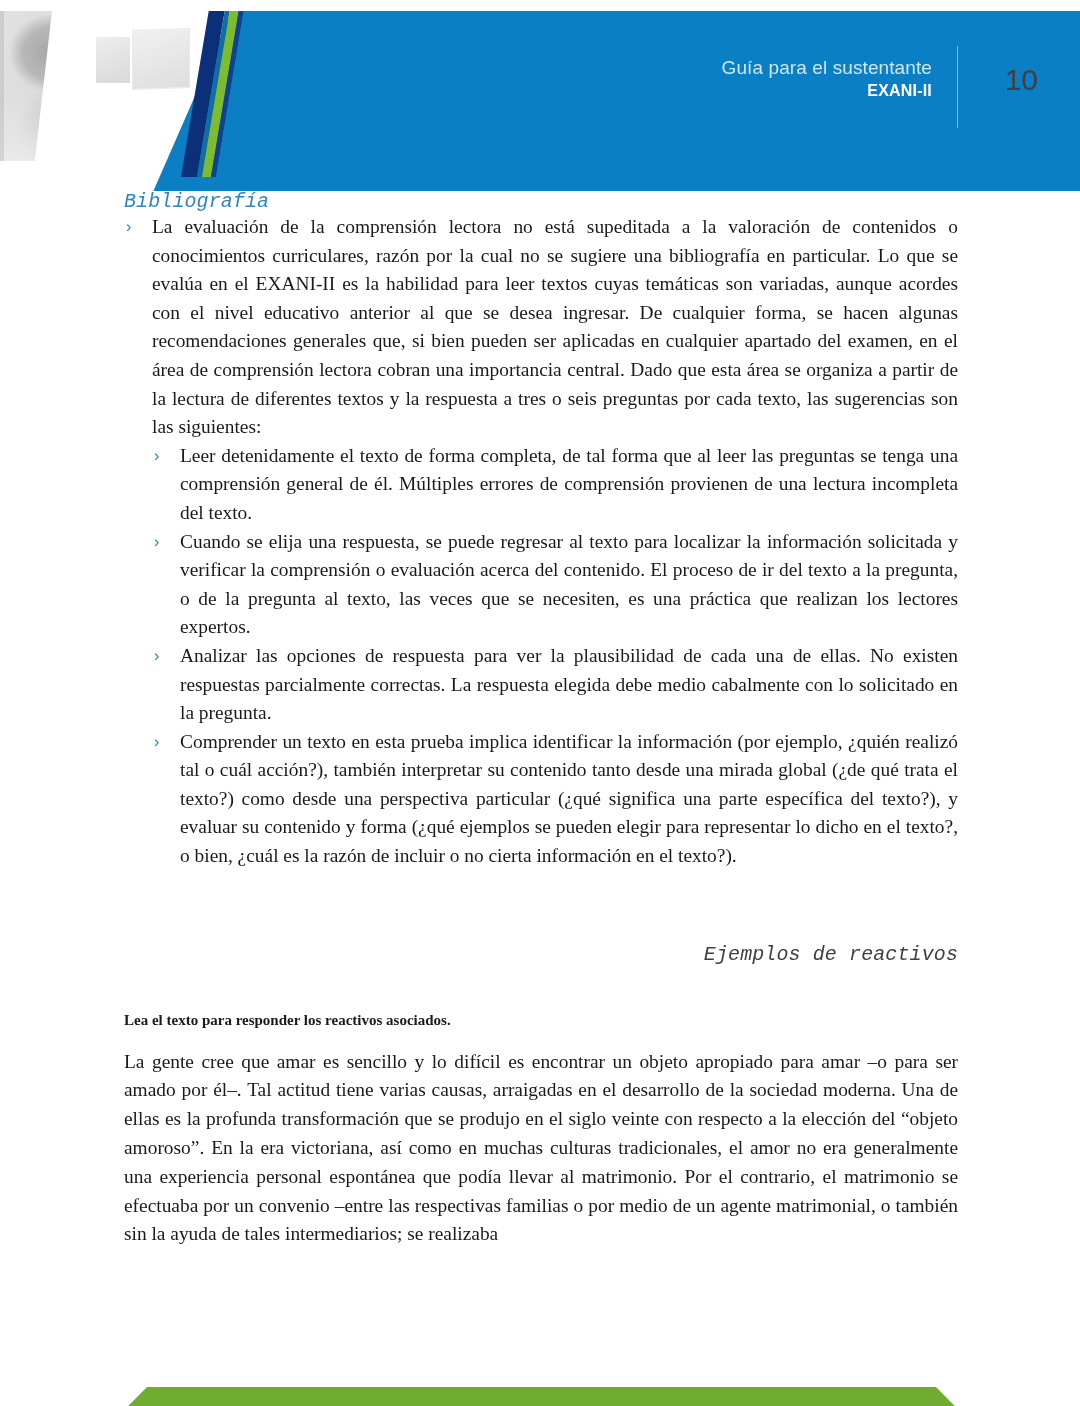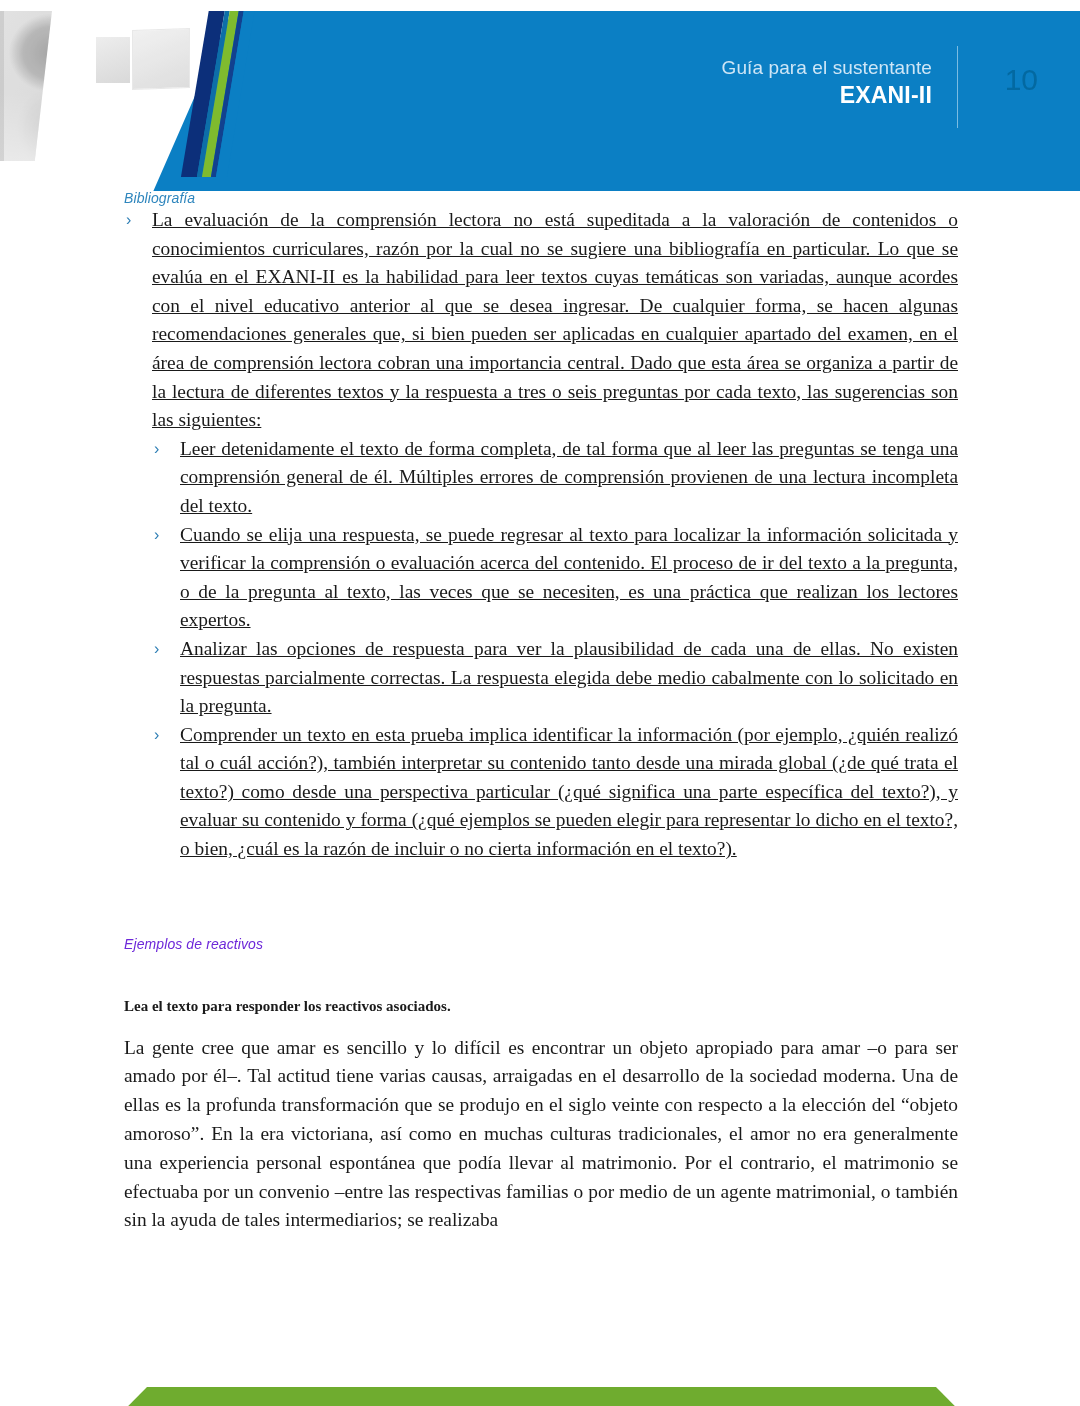--- a/index.html
+++ b/index.html
@@ -105,59 +105,59 @@
     font-family: "Liberation Sans", sans-serif;
     line-height: 1.32;
   }
   .header-guide {
     color: #cfe6f6;
     font-size: 19px;
     letter-spacing: 0.1px;
   }
   .header-exam {
     color: #ffffff;
-    font-size: 23px;
+    font-size: 16px;
     font-weight: bold;
     letter-spacing: 0.2px;
   }
   .header-rule {
     position: absolute;
     right: 122px;
     top: 35px;
     width: 1px;
     height: 82px;
     background: #8fc7e8;
     opacity: 0.85;
   }
   .header-pageno {
     position: absolute;
     right: 42px;
     top: 52px;
-    color: #0369a1;
+    color: #404040;
     font-family: "Liberation Sans", sans-serif;
     font-size: 30px;
     font-weight: 300;
   }
 
   
   .content {
     position: absolute;
     left: 124px;
     top: 190px;
     width: 834px;
   }
 
   .sec-heading {
-    font-family: Liberation Sans, sans-serif;
+    font-family: Liberation Mono, monospace;
     font-style: italic;
-    font-size: 14px;
+    font-size: 20px;
     color: #2f86bd;
     letter-spacing: 0.1px;
   }
-  .sec-heading.lighter { color: #6d28d9; }
+  .sec-heading.lighter { color: #404040; text-align: right; }
 
   ul.bullets {
     list-style: none;
     margin: 0;
     padding: 0;
   }
   ul.bullets > li {
     position: relative;
     padding-left: 28px;
     margin: 0;
@@ -170,21 +170,20 @@
     font-family: "Liberation Sans", sans-serif;
     font-size: 16px;
     line-height: 28.6px;
   }
   .para {
     font-size: 19.4px;
     line-height: 28.6px;
     text-align: justify;
     text-justify: inter-word;
     hyphens: manual;
-    text-decoration: underline;
   }
 
   
   .level1 { margin-top: 36px; }
   .level1 > li > .para { }
 
   
   .level2 {
     margin-top: 30px;
     margin-left: 28px;

